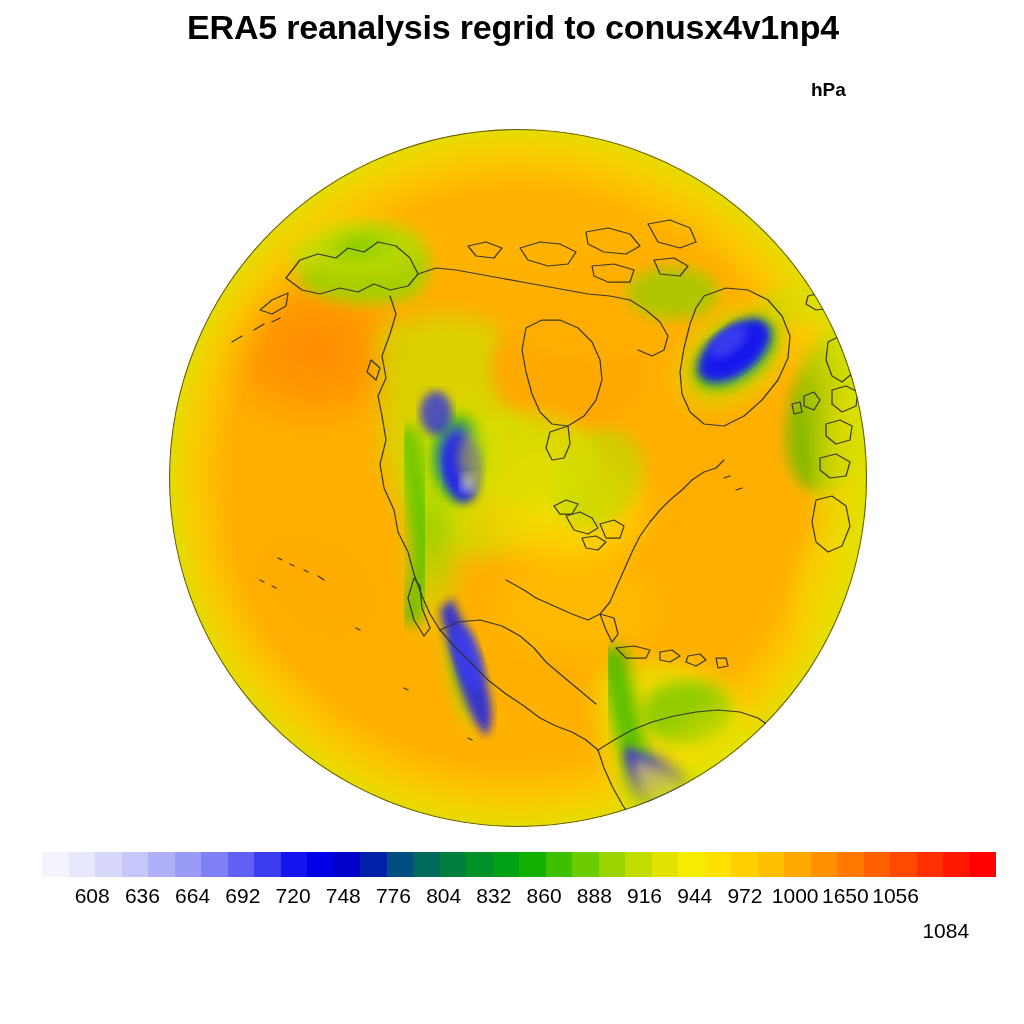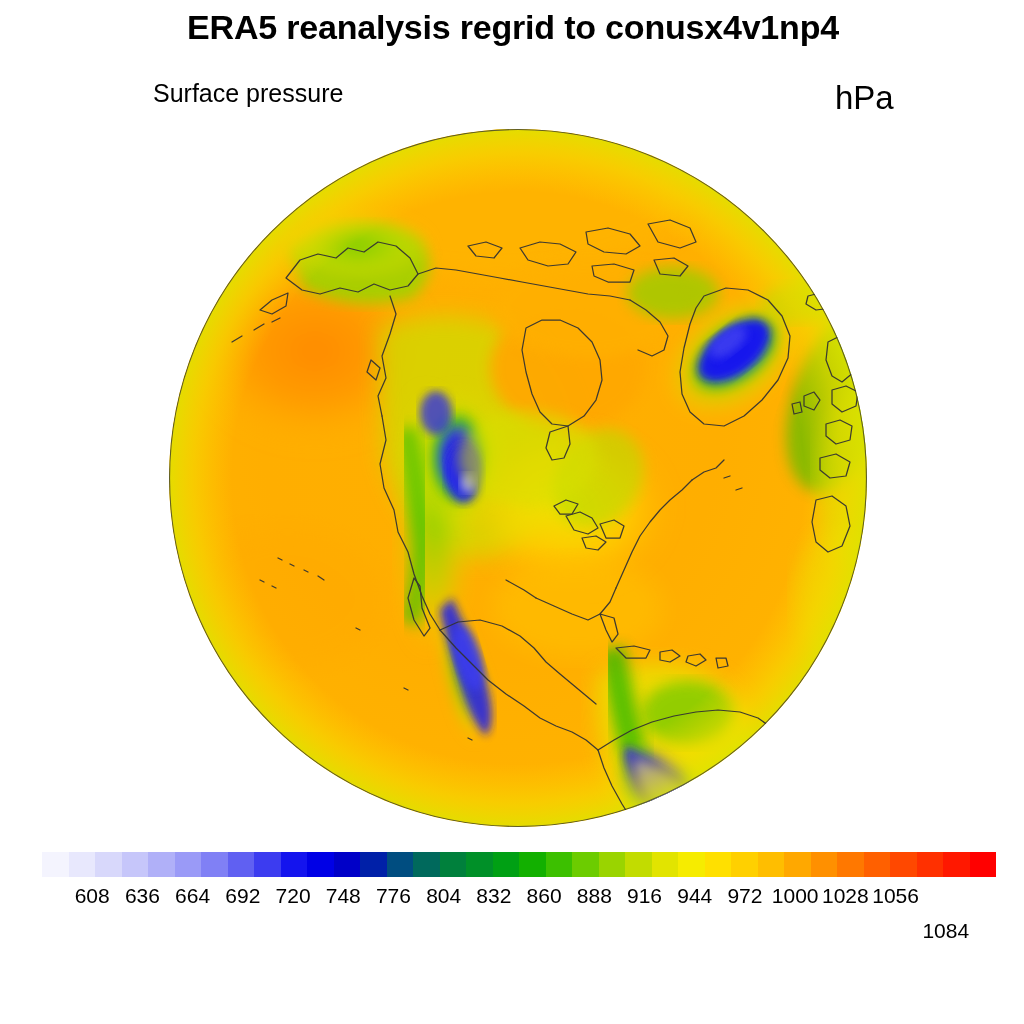--- a/index.html
+++ b/index.html
@@ -10,21 +10,21 @@
 
   
   #main-title{
     position:absolute;left:0;top:8px;width:1024px;text-align:center;
     font-size:34px;font-weight:bold;letter-spacing:-0.2px;white-space:nowrap;
   }
   #left-label{
     position:absolute;left:152px;top:79px;font-size:25px;font-weight:normal;white-space:nowrap;
   }
   #units-label{
-    position:absolute;left:810px;top:79px;font-size:33px;font-weight:normal;white-space:nowrap;margin-left:24px;
+    position:absolute;left:810px;top:79px;font-size:19px;font-weight:bold;white-space:nowrap;
   }
 
   
   #globe-wrap{position:absolute;left:167px;top:128px;width:700px;height:700px;}
   #globe-svg{display:block;width:700px;height:700px;}
 
   
   #colorbar{position:absolute;left:41px;top:852px;width:954px;height:25px;
             display:flex;}
   #colorbar .seg{height:25px;flex:1 1 auto;}
@@ -33,21 +33,20 @@
     position:absolute;top:0;font-size:21px;text-align:center;white-space:nowrap;
     transform:translateX(-50%);
   }
 </style>
 </head>
 <body>
 
 <div id="page">
 
   <div id="main-title">ERA5 reanalysis regrid to conusx4v1np4</div>
-  <div id="left-label">Surface pressure</div>
   <div id="units-label">hPa</div>
 
   <div id="globe-wrap">
     <svg id="globe-svg" viewBox="0 0 700 700" xmlns="http://www.w3.org/2000/svg">
       <defs>
         <clipPath id="disc">
             <circle cx="350" cy="350" r="349"></circle>
           </clipPath>
 
         <radialGradient id="oceanBase" cx="46%" cy="44%" r="72%">
@@ -309,18 +308,18 @@
       <div class="tick" style="left: 342.263px;">748</div>
       <div class="tick" style="left: 392.474px;">776</div>
       <div class="tick" style="left: 442.684px; text-align: right;">804</div>
       <div class="tick" style="left: 492.895px;">832</div>
       <div class="tick" style="left: 543.105px;">860</div>
       <div class="tick" style="left: 593.316px;">888</div>
       <div class="tick" style="left: 643.526px;">916</div>
       <div class="tick" style="left: 693.737px;">944</div>
       <div class="tick" style="left: 743.947px;">972</div>
       <div class="tick" style="left: 794.158px;">1000</div>
-      <div class="tick" style="left: 844.368px;">1028</div>
+      <div class="tick" style="left: 844.368px;">1650</div>
       <div class="tick" style="left: 894.579px;">1056</div>
       <div class="tick" style="left: 944.789px; margin-top: 35px;">1084</div>
     </div>
 
 </div>
 
 </body></html>

